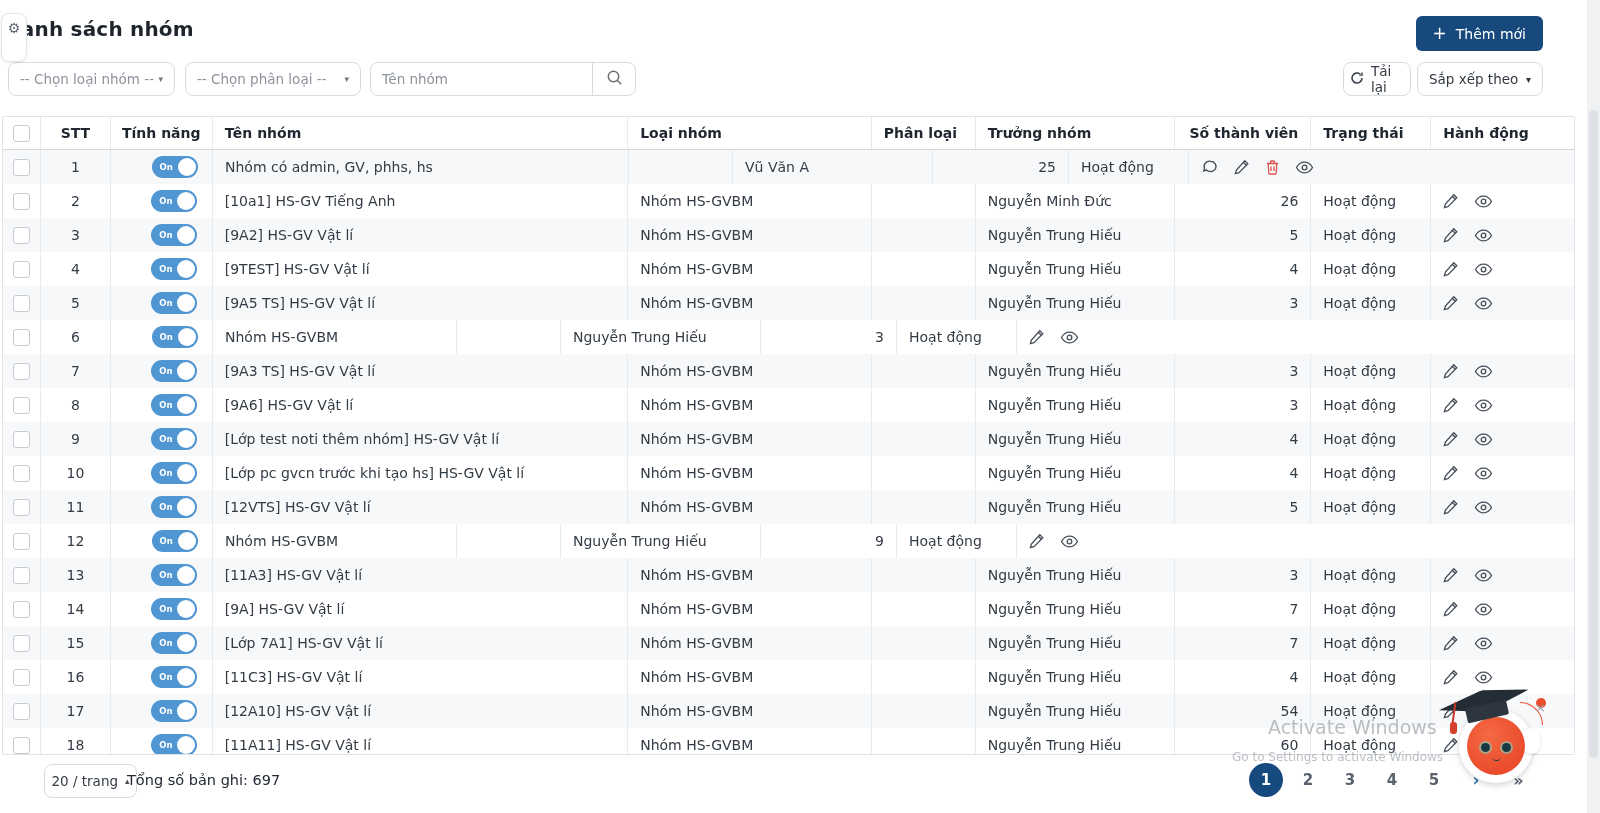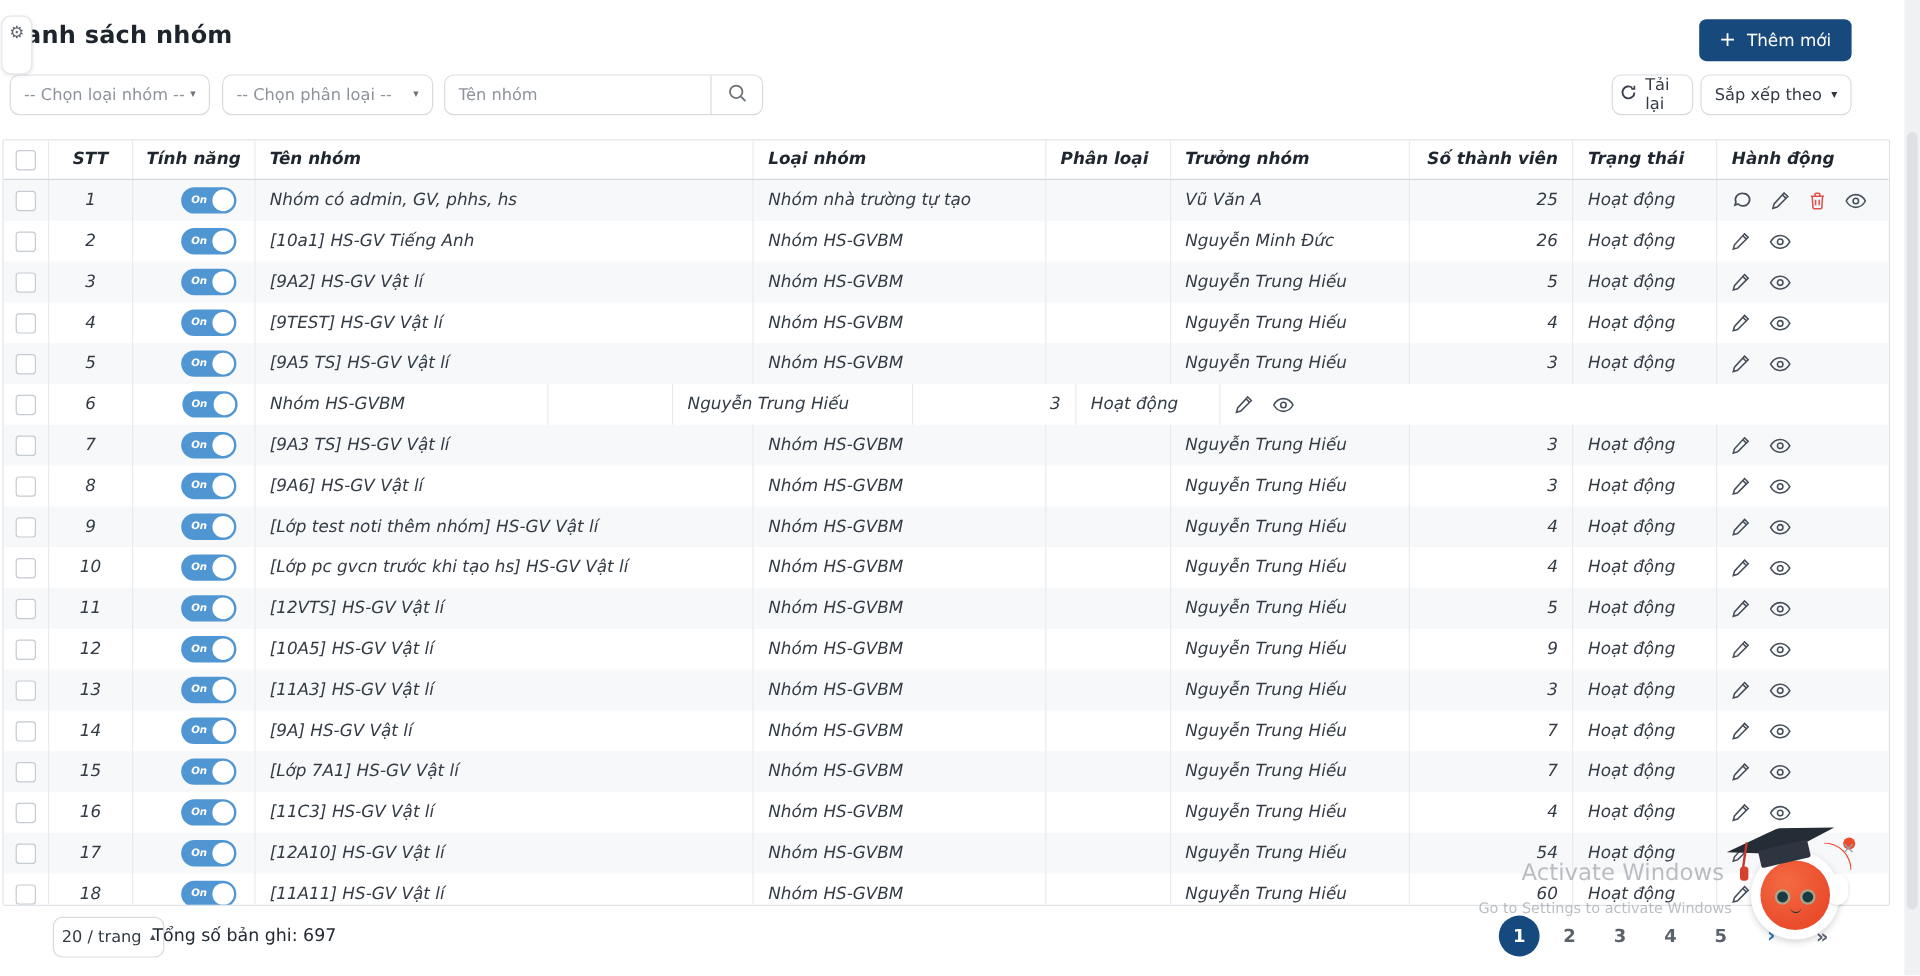--- a/index.html
+++ b/index.html
@@ -49,21 +49,21 @@
   .btn-light{color:#333a44;}
   .btn-reload{left:1343px;width:68px;justify-content:center;gap:7px;padding:0 6px;}
   .btn-sort{left:1417px;width:126px;}
   .btn-sort .caret{font-size:10px;color:#30363e;}
   
   .table-wrap{
     position:absolute;left:2px;top:116px;width:1573px;height:639px;
     border:1px solid #dfe3e8;border-radius:2px;background:#fff;
     overflow:hidden;box-sizing:border-box;
   }
-  .t-row{display:flex;height:34px;align-items:center;box-sizing:border-box;font-style:italic;}
+  .t-row{display:flex;height:34px;align-items:center;box-sizing:border-box;}
   .t-head{font-weight:bold;font-size:14px;color:#1f2630;height:33px;border-bottom:1px solid #d2d7dd;background:#fff;}
   .t-body .t-row:nth-child(odd){background:#f7f8fa;}
   .t-body .t-row{font-size:14px;color:#333b45;}
   .cell{
     height:100%;display:flex;align-items:center;box-sizing:border-box;
     border-right:1px solid #e8ebee;padding:0 12px;overflow:hidden;white-space:nowrap;
   }
   .cell:last-child{border-right:none;}
   .c-check{width:38px;justify-content:center;padding:0;}
   .c-stt{width:70px;justify-content:center;padding:0;}
@@ -200,21 +200,20 @@
           <span class="cbx"></span>
         </div>
         <div class="cell c-stt">1</div>
         <div class="cell c-feat">
           <span class="toggle">
             <span class="on-label">On</span>
             <span class="knob"></span>
           </span>
         </div>
         <div class="cell c-name">Nhóm có admin, GV, phhs, hs</div>
-        <div class="cell c-type">Nhóm nhà trường tự tạo</div>
         <div class="cell c-cat"></div>
         <div class="cell c-leader">Vũ Văn A</div>
         <div class="cell c-members">25</div>
         <div class="cell c-status">Hoạt động</div>
         <div class="cell c-actions">
           <span class="act-icon">
             <svg width="18" height="17" viewBox="0 0 18 17" fill="none" stroke="#454e59" stroke-width="1.4">
               <path d="M9.5 2.2a5.6 5.2 0 1 1-4.1 8.8l-2.6.9.8-2.5a5.6 5.2 0 0 1 5.9-7.2z"></path>
             </svg>
           </span>
@@ -562,21 +561,20 @@
         <div class="cell c-check">
           <span class="cbx"></span>
         </div>
         <div class="cell c-stt">12</div>
         <div class="cell c-feat">
           <span class="toggle">
             <span class="on-label">On</span>
             <span class="knob"></span>
           </span>
         </div>
-        <div class="cell c-name">[10A5] HS-GV Vật lí</div>
         <div class="cell c-type">Nhóm HS-GVBM</div>
         <div class="cell c-cat"></div>
         <div class="cell c-leader">Nguyễn Trung Hiếu</div>
         <div class="cell c-members">9</div>
         <div class="cell c-status">Hoạt động</div>
         <div class="cell c-actions">
           <span class="act-icon">
             <svg width="16" height="17" viewBox="0 0 16 17" fill="none" stroke="#454e59" stroke-width="1.3">
               <path d="M10.8 1.8l3 3L5 13.6l-3.6 1 1-3.6L10.8 1.8z"></path>
               <line x1="9.3" y1="3.3" x2="12.3" y2="6.3"></line>

